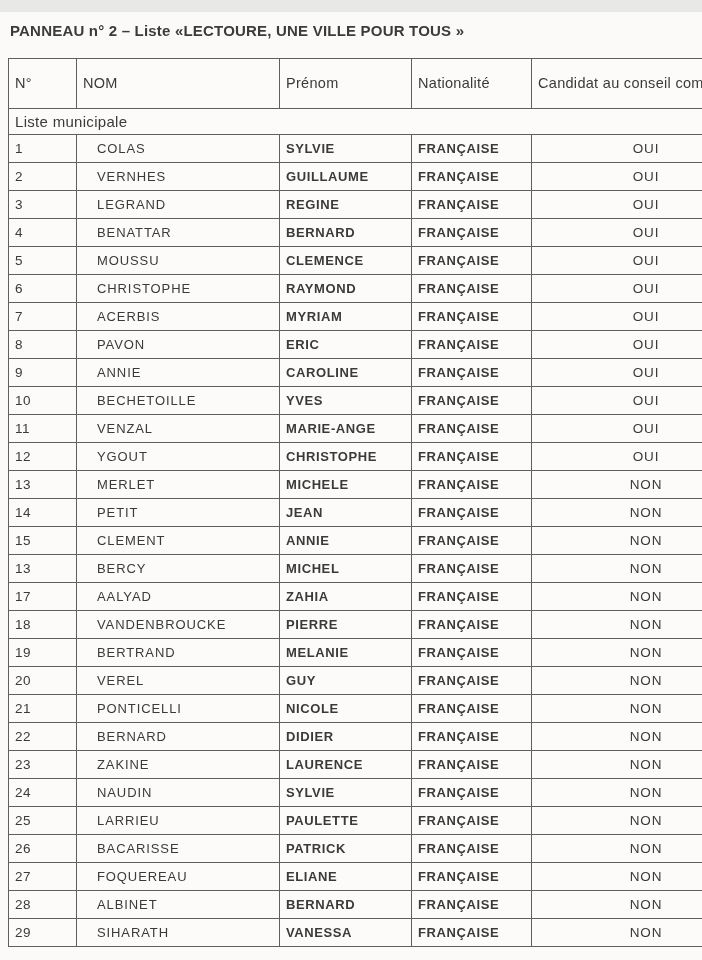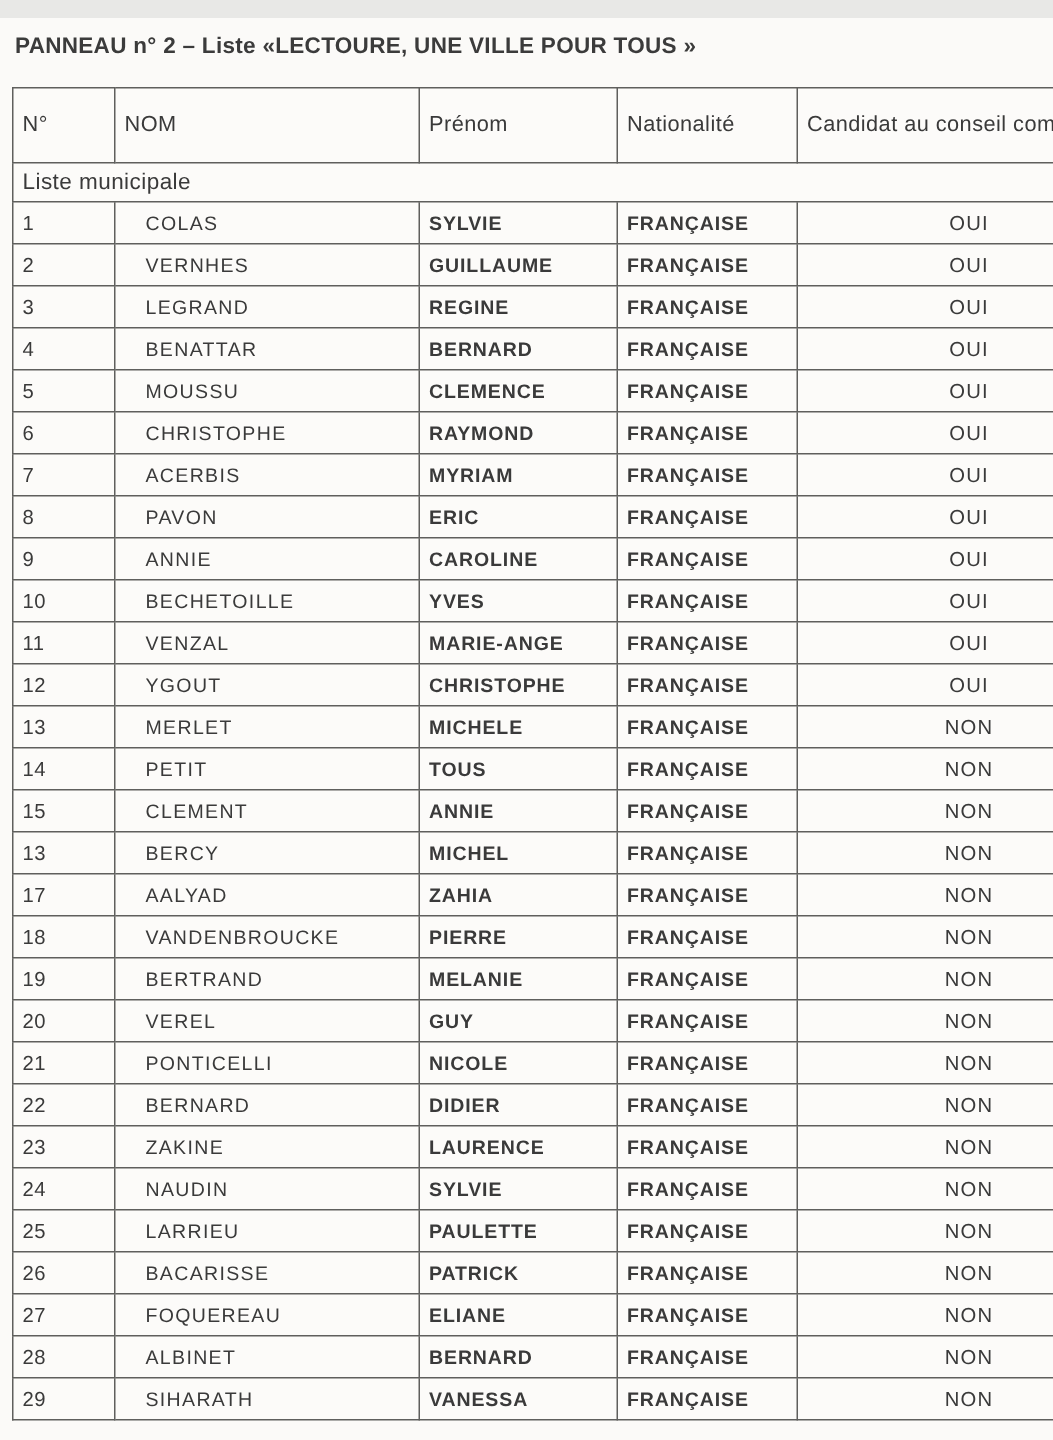--- a/index.html
+++ b/index.html
@@ -232,21 +232,21 @@
         <tr>
           <td class="c-num">13</td>
           <td class="c-nom">MERLET</td>
           <td class="c-prenom">MICHELE</td>
           <td class="c-nat">FRANÇAISE</td>
           <td class="c-cand">NON</td>
         </tr>
         <tr>
           <td class="c-num">14</td>
           <td class="c-nom">PETIT</td>
-          <td class="c-prenom">TOUS</td>
+          <td class="c-prenom">JEAN</td>
           <td class="c-nat">FRANÇAISE</td>
           <td class="c-cand">NON</td>
         </tr>
         <tr>
           <td class="c-num">15</td>
           <td class="c-nom">CLEMENT</td>
           <td class="c-prenom">ANNIE</td>
           <td class="c-nat">FRANÇAISE</td>
           <td class="c-cand">NON</td>
         </tr>

